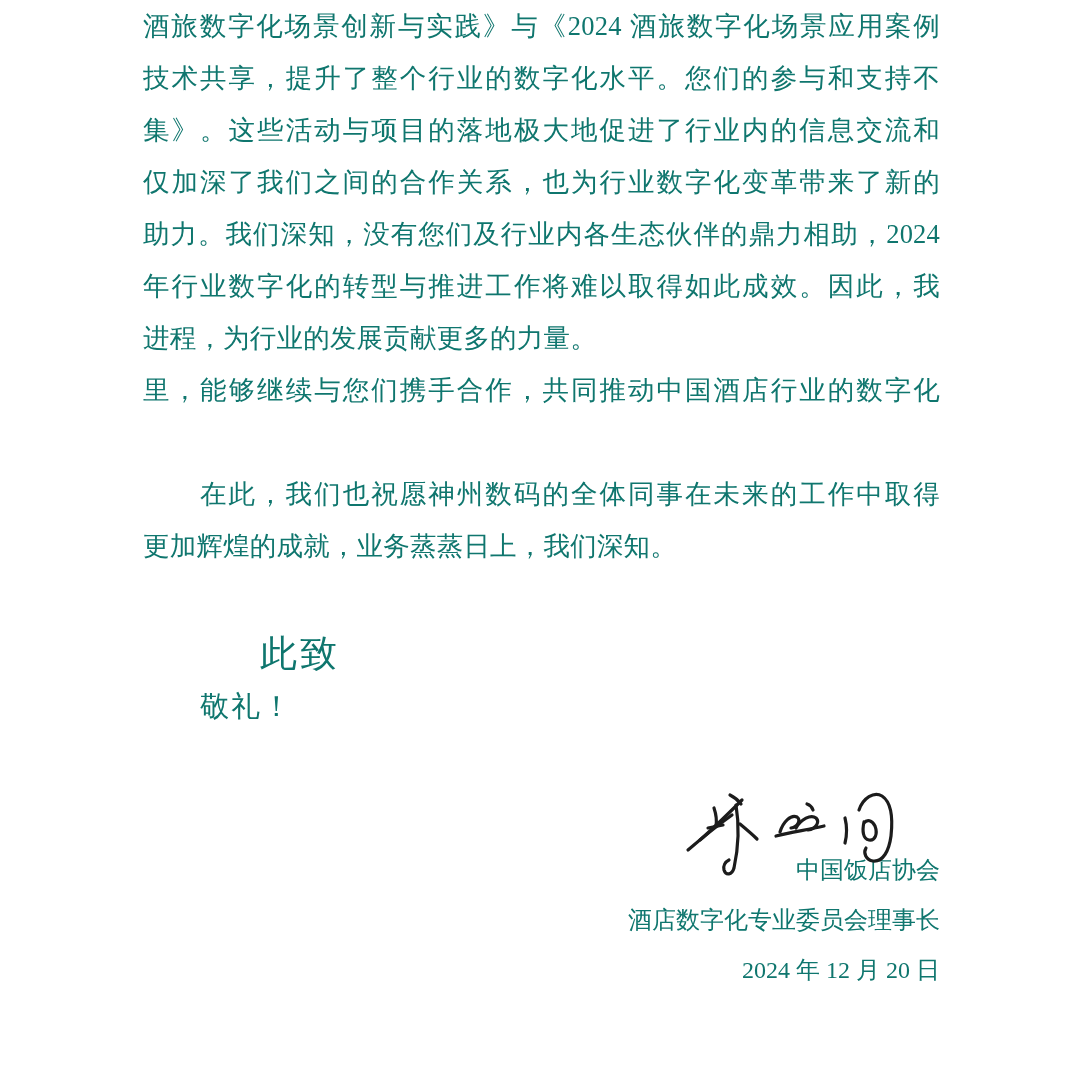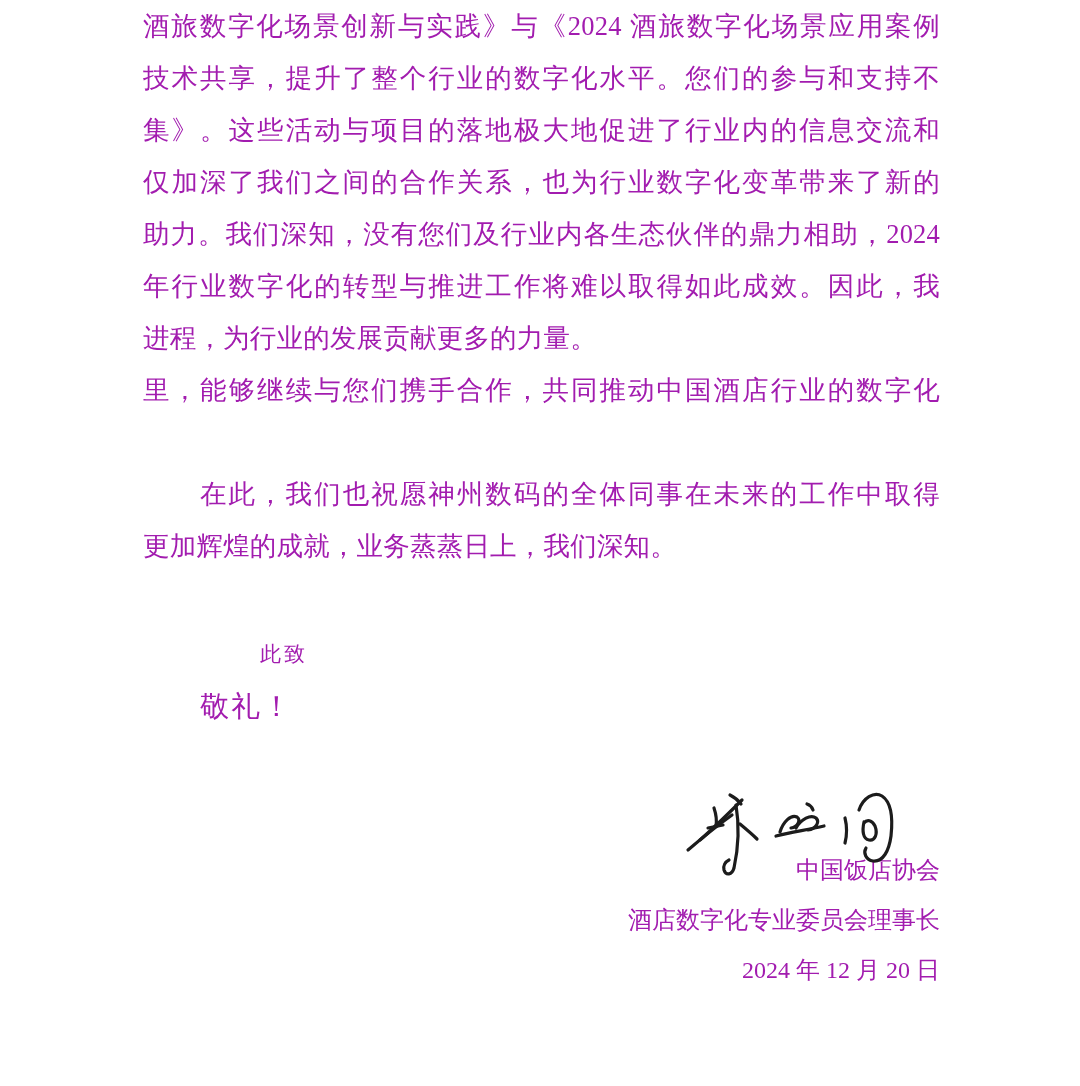--- a/index.html
+++ b/index.html
@@ -7,21 +7,21 @@
     padding: 0;
     background: #ffffff;
   }
   .page {
     position: relative;
     width: 1080px;
     height: 1086px;
     background: #ffffff;
     overflow: hidden;
     font-family: "Liberation Serif", "DejaVu Serif", serif;
-    color: #a21caf;
+    color: #0f766e;
   }
   .text-block {
     position: absolute;
     left: 143px;
     top: 0px;
     width: 797px;
   }
   .jline {
     font-size: 26.5px;
     line-height: 52px;
@@ -35,21 +35,21 @@
     text-align-last: left;
   }
   .para2 {
     margin-top: 52px;
   }
   .para2 .jline:first-child {
     text-indent: 57px;
   }
   .cizhi {
     margin-top: 56px;
-    font-size: 21px;
+    font-size: 37px;
     line-height: 52px;
     height: 52px;
     padding-left: 117px;
     letter-spacing: 3px;
   }
   .jingli {
     font-size: 29px;
     line-height: 52px;
     height: 52px;
     padding-left: 57px;

